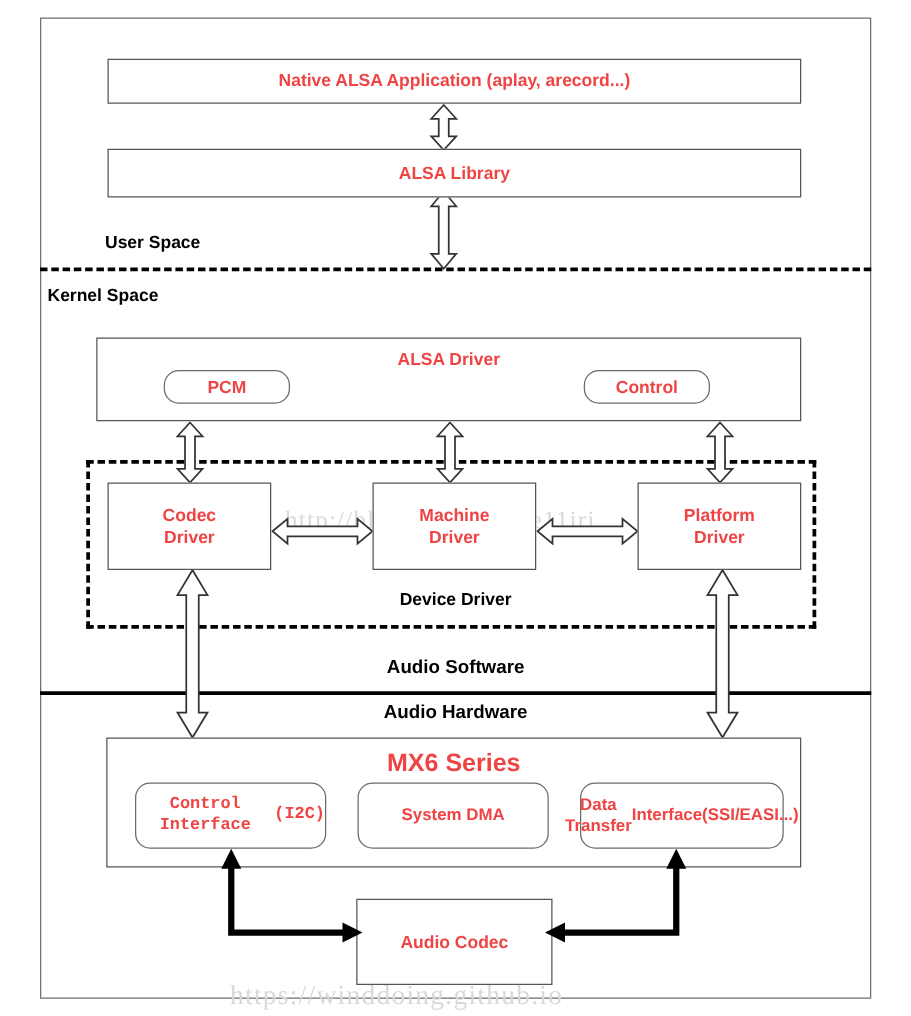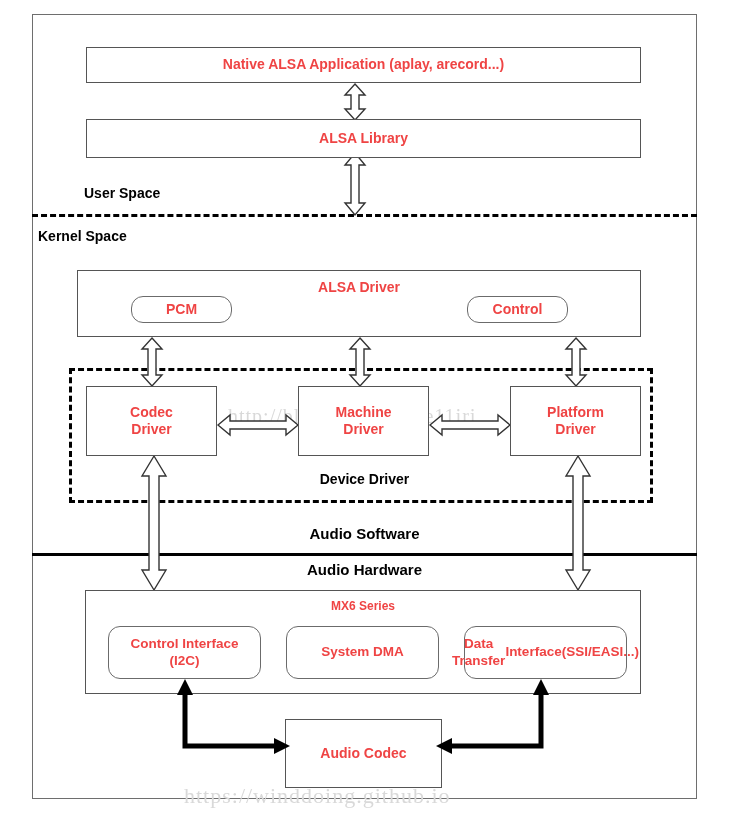--- a/index.html
+++ b/index.html
@@ -175,24 +175,24 @@
   <div class="plain-label label-center" style="left:0px; top:561px; width:729px; font-size:15px;">Audio Hardware</div>
 
   <svg class="arrow-svg" style="left:141px; top:456px;" width="26" height="134" viewBox="0 0 26 134">
     <polygon points="13,0 25,20 18,20 18,114 25,114 13,134 1,114 8,114 8,20 1,20"></polygon>
   </svg>
   <svg class="arrow-svg" style="left:565px; top:456px;" width="26" height="134" viewBox="0 0 26 134">
     <polygon points="13,0 25,20 18,20 18,114 25,114 13,134 1,114 8,114 8,20 1,20"></polygon>
   </svg>
 
   <div class="box" style="left:85px; top:590px; width:556px; height:104px; display:block;">
-    <div class="label-center" style="font-size:12px; padding-top:8px;">MX6 Series</div>
-  </div>
-
-  <div class="box thin" style="left:108px; top:626px; width:153px; height:53px; flex-direction:column; font-size:13.5px; z-index:7;">
+    <div class="label-center" style="font-size:20px; padding-top:8px;">MX6 Series</div>
+  </div>
+
+  <div class="box thin" style="left:108px; top:626px; width:153px; height:53px; flex-direction:row; font-size:13.5px; z-index:7;font-family:Liberation Mono, monospace;">
     <span>Control Interface</span>
     <span>(I2C)</span>
   </div>
 
   <div class="box thin" style="left:286px; top:626px; width:153px; height:53px; font-size:13.5px; z-index:7;">System DMA</div>
 
   <div class="box thin" style="left:464px; top:626px; width:163px; height:53px; flex-direction:row; font-size:13.5px; z-index:7;">
     <span>Data Transfer</span>
     <span>Interface(SSI/EASI...)</span>
   </div>

